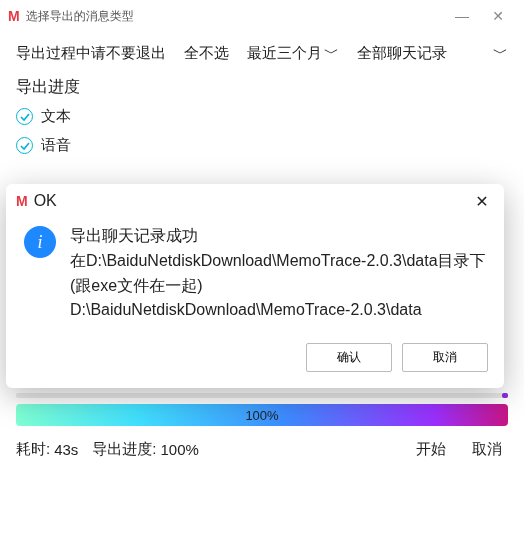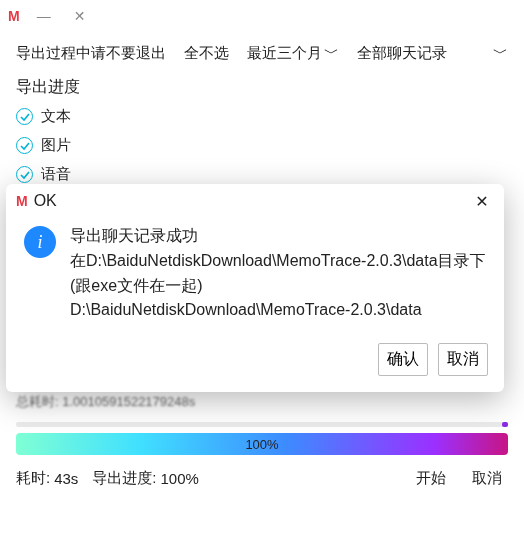--- a/index.html
+++ b/index.html
@@ -35,27 +35,28 @@
 
 .modal { position:absolute; left:6px; top:184px; width:498px; background:#fff; border-radius:6px; box-shadow: 0 8px 32px rgba(0,0,0,.28); }
 .modal .mtitle { display:flex; align-items:center; height:34px; padding:0 10px; }
 .modal .mtitle .app-ico { color:#e63946; font-weight:700; font-size:14px; margin-right:6px; }
 .modal .mtitle .t { font-size:16px; flex:1; }
 .modal .mtitle .close { width:24px; text-align:center; }
 .modal .mbody { display:flex; padding: 6px 18px 8px; gap:14px; }
 .info-ico { width:32px; height:32px; border-radius:50%; background:#1e88ff; color:#fff; display:flex; align-items:center; justify-content:center; font-family: Georgia, serif; font-style: italic; font-size:18px; flex-shrink:0; margin-top:2px; }
 .mtext { font-size:16px; line-height:1.55; word-break: break-all; }
 .mbtns { display:flex; justify-content:flex-end; gap:10px; padding: 12px 16px 16px; }
-.btn { border:1px solid #bbb; background:#fff; padding:5px 8px; font-size:16px; border-radius:2px; }
+.btn { border:1px solid #bbb; background:#fff; padding:5px 30px; font-size:12px; border-radius:2px; }
 </style>
 </head>
 <body>
 
 <div class="titlebar">
   <span class="app-ico">M</span>
+  <span class="title">选择导出的消息类型</span>
   <span class="winbtn">—</span>
   <span class="winbtn">✕</span>
 </div>
 
 <div class="toolbar">
   <span class="item">导出过程中请不要退出</span>
   <span class="item">全不选</span>
   <span class="item"><span>最近三个月</span><span class="chevron">﹀</span></span>
   <span class="item">全部聊天记录</span>
   <span class="grow"></span>
@@ -65,28 +66,20 @@
 <div class="section-title">导出进度</div>
 
 <div class="optlist">
   <div class="optrow">
     <span class="chk">
         <svg viewBox="0 0 10 10">
           <path d="M1 5 L4 8 L9 2" stroke="#00b4d8" stroke-width="1.6" fill="none"></path>
         </svg>
       </span>
     <span>文本</span>
-  </div>
-  <div class="optrow">
-    <span class="chk">
-        <svg viewBox="0 0 10 10">
-          <path d="M1 5 L4 8 L9 2" stroke="#00b4d8" stroke-width="1.6" fill="none"></path>
-        </svg>
-      </span>
-    <span>图片</span>
   </div>
   <div class="optrow">
     <span class="chk">
         <svg viewBox="0 0 10 10">
           <path d="M1 5 L4 8 L9 2" stroke="#00b4d8" stroke-width="1.6" fill="none"></path>
         </svg>
       </span>
     <span>语音</span>
   </div>
 

